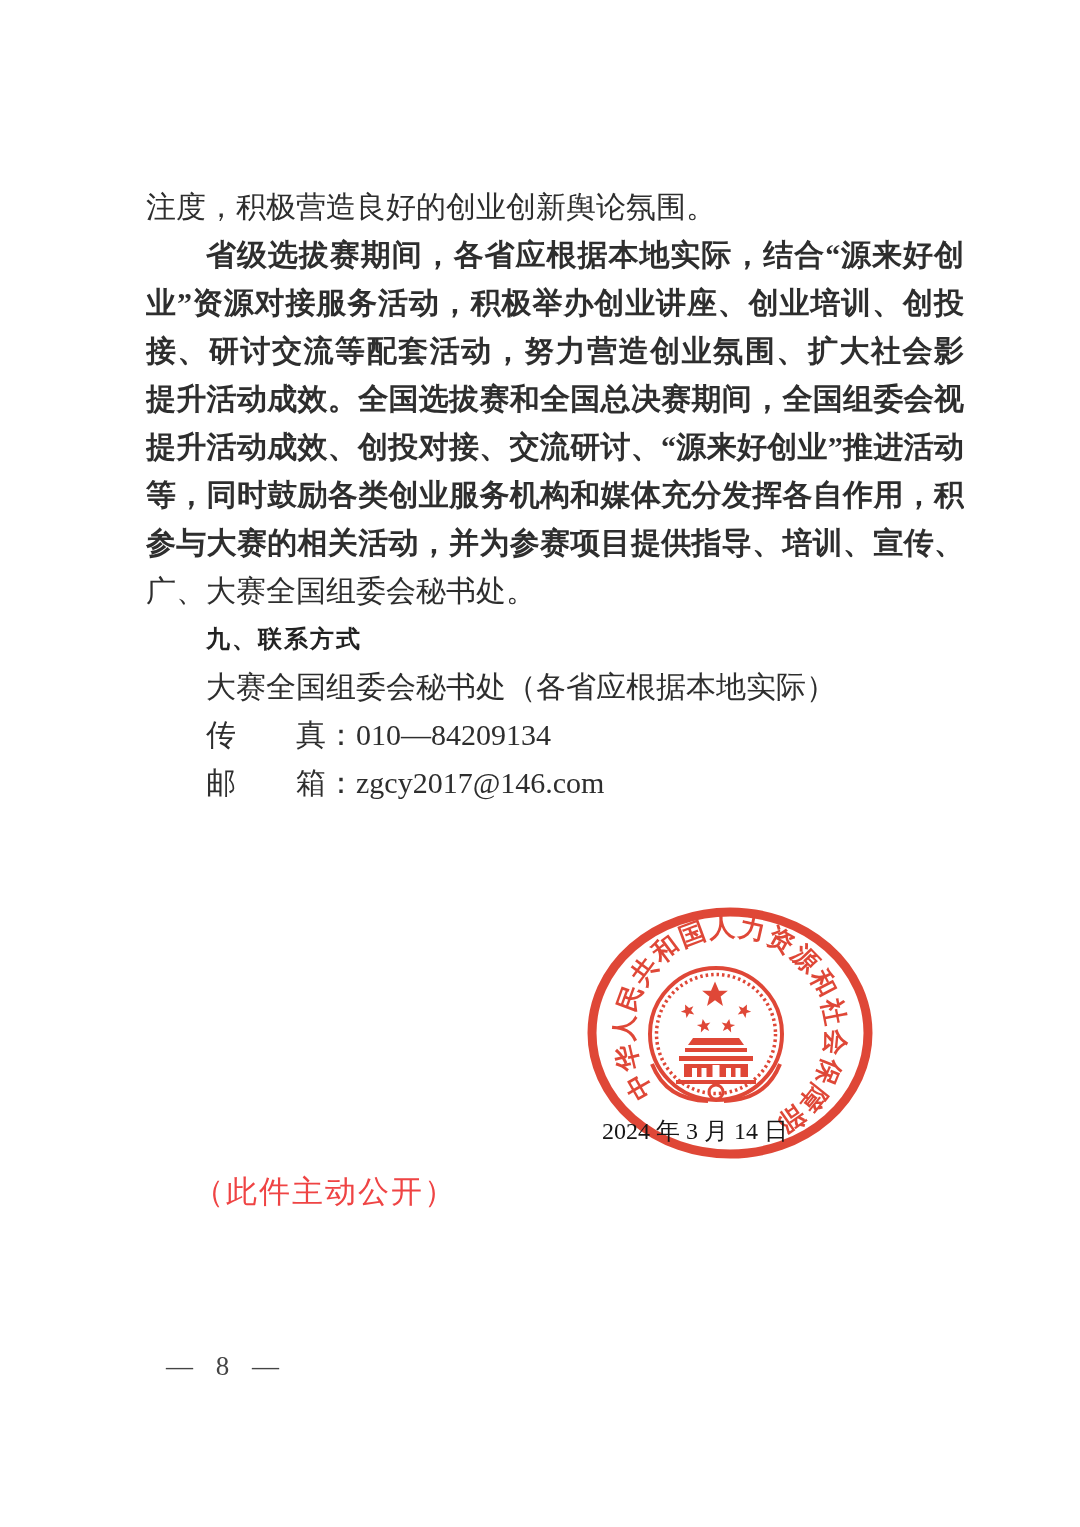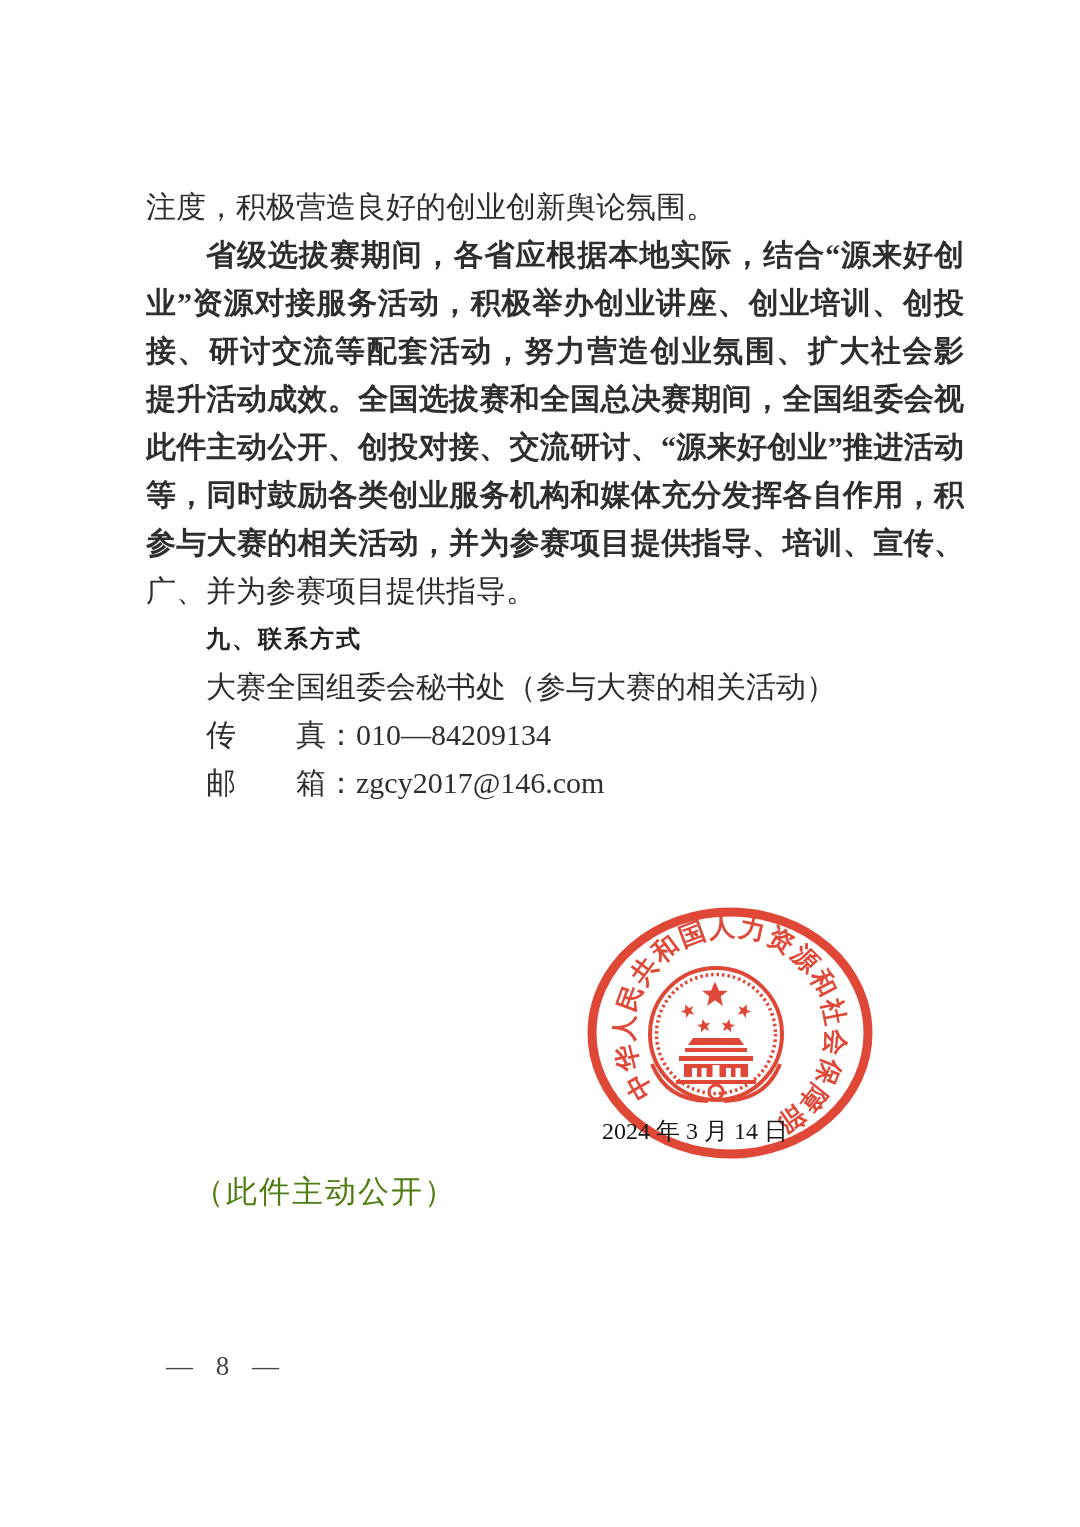--- a/index.html
+++ b/index.html
@@ -64,21 +64,21 @@
     color:#161616;
     line-height:34px;
     white-space:nowrap;
     z-index:5;
   }
   .disclosure{
     position:absolute;
     left:193px;top:1170px;
     font-size:31px;
     letter-spacing:2px;
-    color:#4d7c0f;
+    color:#ef4444;
     line-height:44px;
     white-space:nowrap;
   }
   .page-number{
     position:absolute;
     left:166px;top:1348px;
     font-size:27px;
     color:#454545;
     line-height:36px;
     word-spacing:16px;
@@ -89,26 +89,26 @@
 <body>
 
 <div class="page">
 
   <div class="textblock">
     <div class="line">注度，积极营造良好的创业创新舆论氛围。</div>
     <div class="line jl ind">省级选拔赛期间，各省应根据本地实际，结合“源来好创</div>
     <div class="line jl">业”资源对接服务活动，积极举办创业讲座、创业培训、创投对</div>
     <div class="line jl">接、研讨交流等配套活动，努力营造创业氛围、扩大社会影响、</div>
     <div class="line jl">提升活动成效。全国选拔赛和全国总决赛期间，全国组委会视情</div>
-    <div class="line jl">此件主动公开、创投对接、交流研讨、“源来好创业”推进活动</div>
+    <div class="line jl">提升活动成效、创投对接、交流研讨、“源来好创业”推进活动</div>
     <div class="line jl">等，同时鼓励各类创业服务机构和媒体充分发挥各自作用，积极</div>
     <div class="line jl">参与大赛的相关活动，并为参赛项目提供指导、培训、宣传、推</div>
-    <div class="line">广、并为参赛项目提供指导。</div>
+    <div class="line">广、大赛全国组委会秘书处。</div>
     <div class="line heading">九、联系方式</div>
-    <div class="line ind">大赛全国组委会秘书处（参与大赛的相关活动）</div>
+    <div class="line ind">大赛全国组委会秘书处（各省应根据本地实际）</div>
     <div class="line ind">传　　真：010—84209134</div>
     <div class="line ind">邮　　箱：zgcy2017@146.com</div>
   </div>
 
   <div class="seal">
     <svg width="296" height="258" viewBox="0 0 296 258" xmlns="http://www.w3.org/2000/svg">
 
       <ellipse cx="148" cy="129" rx="138" ry="121" fill="none" stroke="#dd3a28" stroke-width="9"></ellipse>
 
       <defs>

